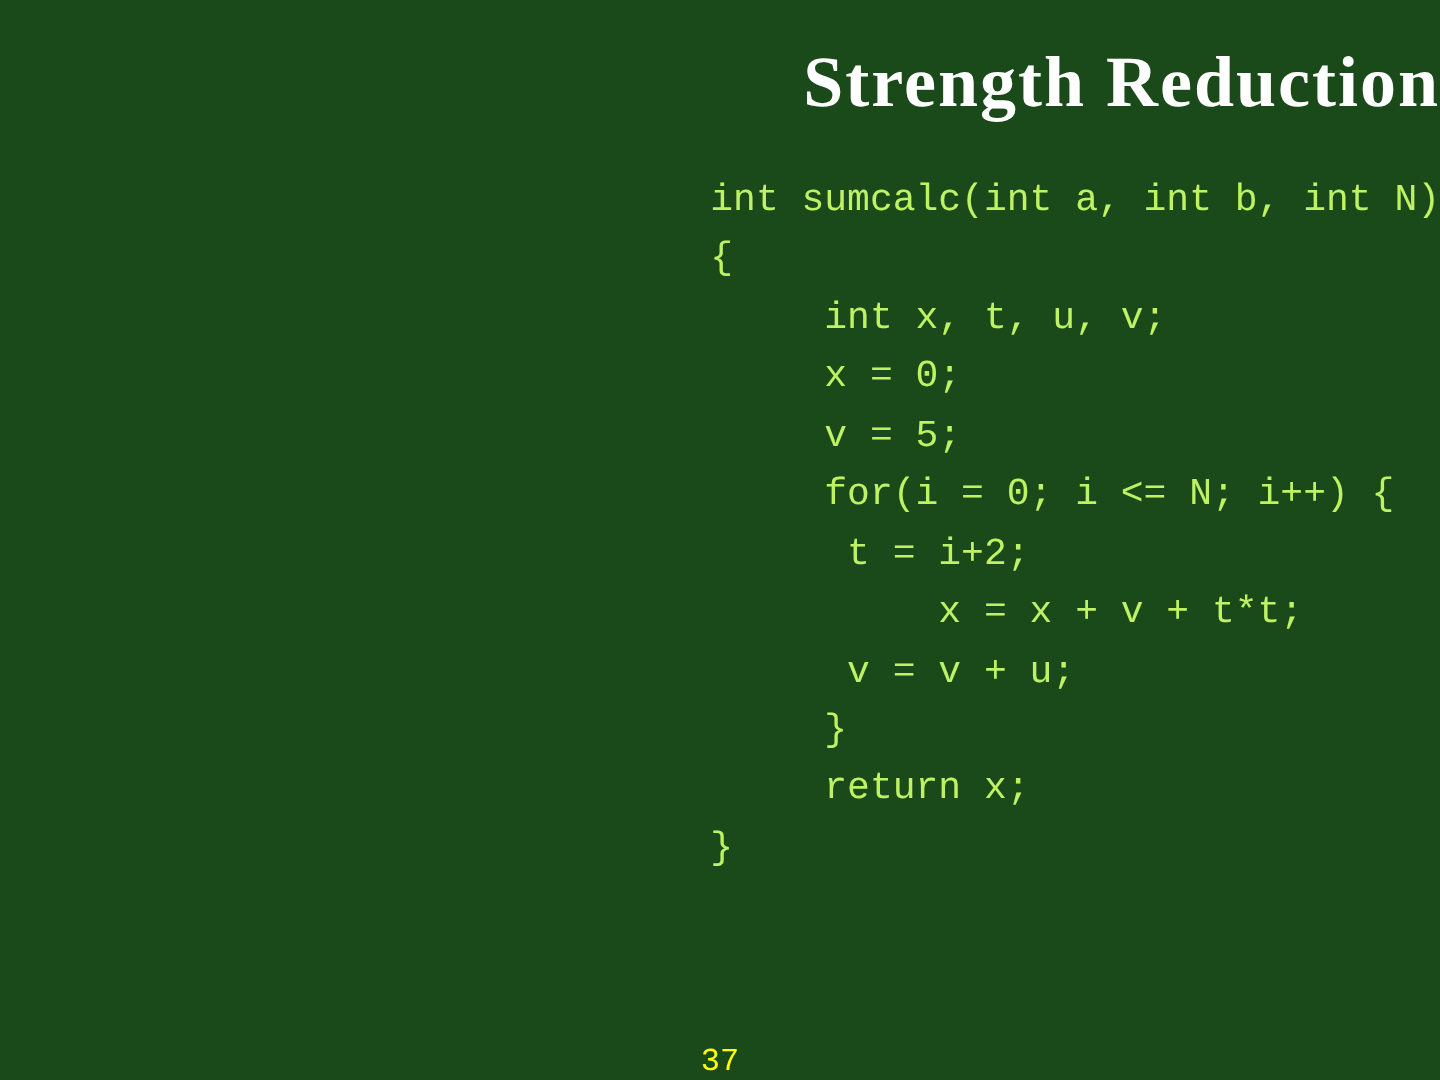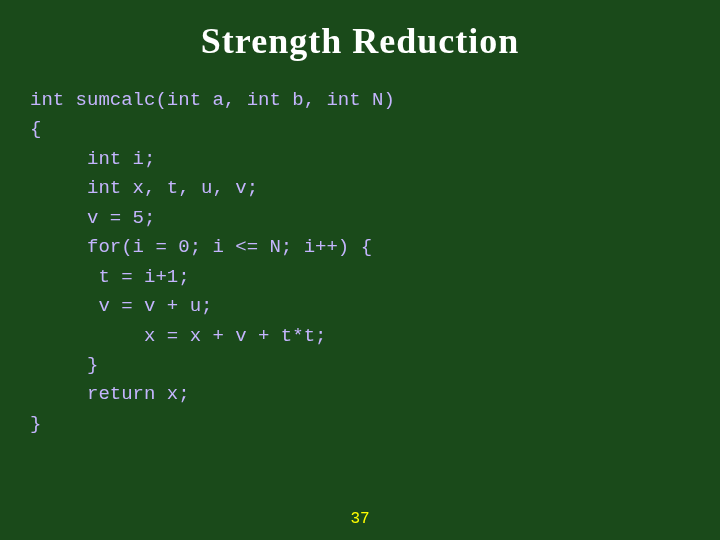--- a/index.html
+++ b/index.html
@@ -1,18 +1,19 @@
 <!DOCTYPE html>
 <html><head>
   <meta charset="utf-8">
   <style>
     * {
       margin: 0;
       padding: 0;
       box-sizing: border-box;
+      align-items: flex-end;
     }
 
     body {
       width: 720px;
       height: 540px;
       background-color: #1a4a1a;
       font-family: 'Courier New', Courier, monospace;
       overflow: hidden;
       display: flex;
       flex-direction: column;
@@ -38,52 +39,52 @@
       margin-bottom: 24px;
       letter-spacing: 1px;
     }
 
     .code-block {
       margin-left: 30px;
       line-height: 1.55;
     }
 
     .code-line {
-      color: #c4b5fd;
+      color: #bef264;
       font-size: 19px;
       white-space: pre;
       display: block;
     }
 
     .page-number {
       position: absolute;
-      bottom: 12px;
+      bottom: 0;
       left: 50%;
       transform: translateX(-50%);
       color: #ffff00;
       font-size: 16px;
       font-family: 'Courier New', Courier, monospace;
     }
   </style>
 </head>
 <body>
 
 <div class="slide-container">
   <h1 class="title">Strength Reduction</h1>
 
   <div class="code-block">
 
   <span class="code-line">int sumcalc(int a, int b, int N)</span>
       <span class="code-line">{</span>
-      <span class="code-line">     int i;</span>
       <span class="code-line">     int x, t, u, v;</span>
+      <span class="code-line">     x = 0;</span>
       <span class="code-line">     v = 5;</span>
       <span class="code-line">     for(i = 0; i &lt;= N; i++) {</span>
-      <span class="code-line">      t = i+1;</span>
+      <span class="code-line">      t = i+2;</span>
+      <span class="code-line">          x = x + v + t*t;</span>
       <span class="code-line">      v = v + u;</span>
-      <span class="code-line">          x = x + v + t*t;</span>
       <span class="code-line">     }</span>
       <span class="code-line">     return x;</span>
       <span class="code-line">}</span>
     </div>
 
   <div class="page-number">37</div>
 </div>
 
 </body></html>

